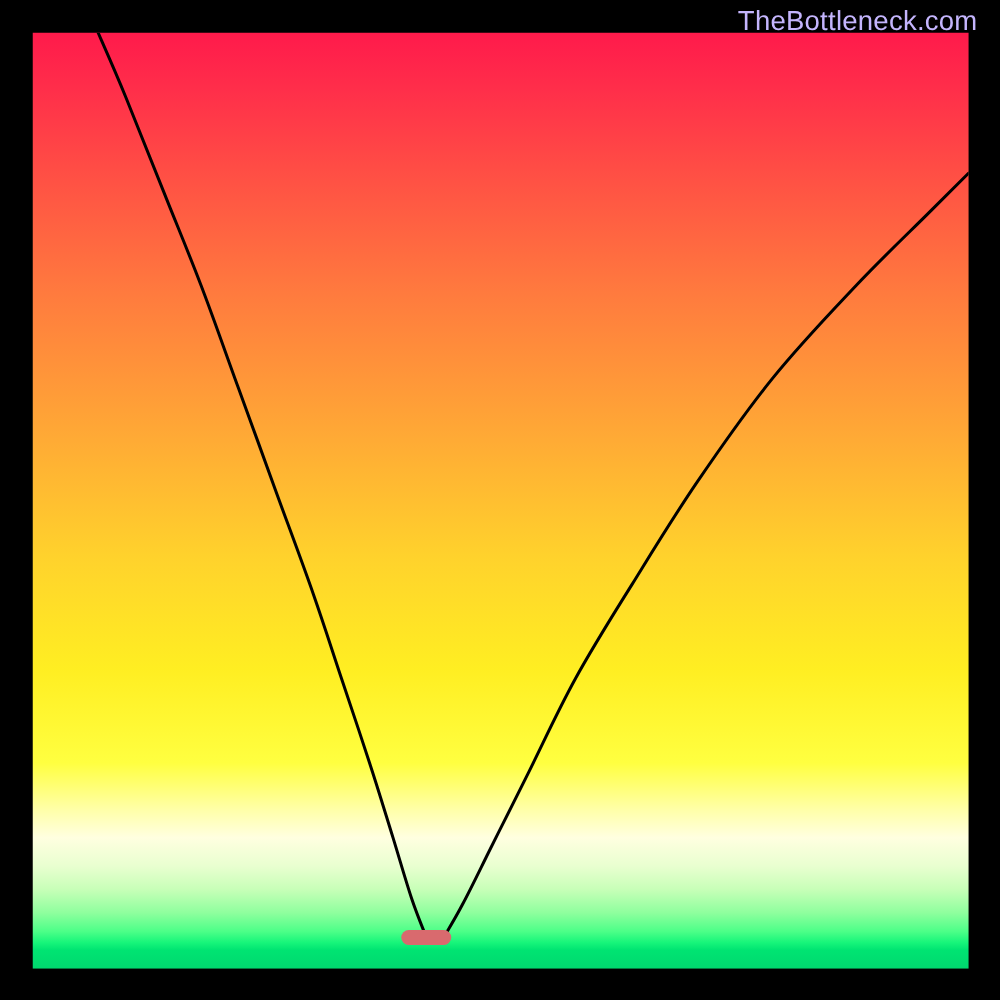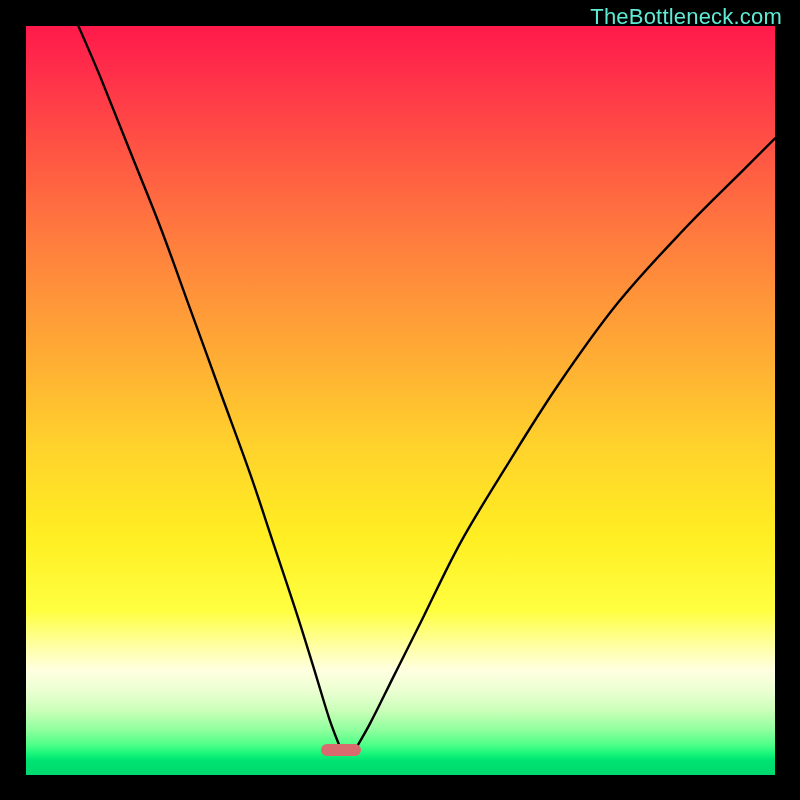--- a/index.html
+++ b/index.html
@@ -62,21 +62,21 @@
     height: 100%;
     pointer-events: none;
   }
   .marker {
     position: absolute;
     background: #d96a6e;
     border-radius: 999px;
   }
   .watermark {
     position: absolute;
-    color: #5eead4;
+    color: #c4b5fd;
     font-size: 22px;
     font-weight: 500;
     letter-spacing: 0.2px;
     margin-left: 28px;
   }
 </style>
 </head>
 <body>
 
 <div class="frame">

